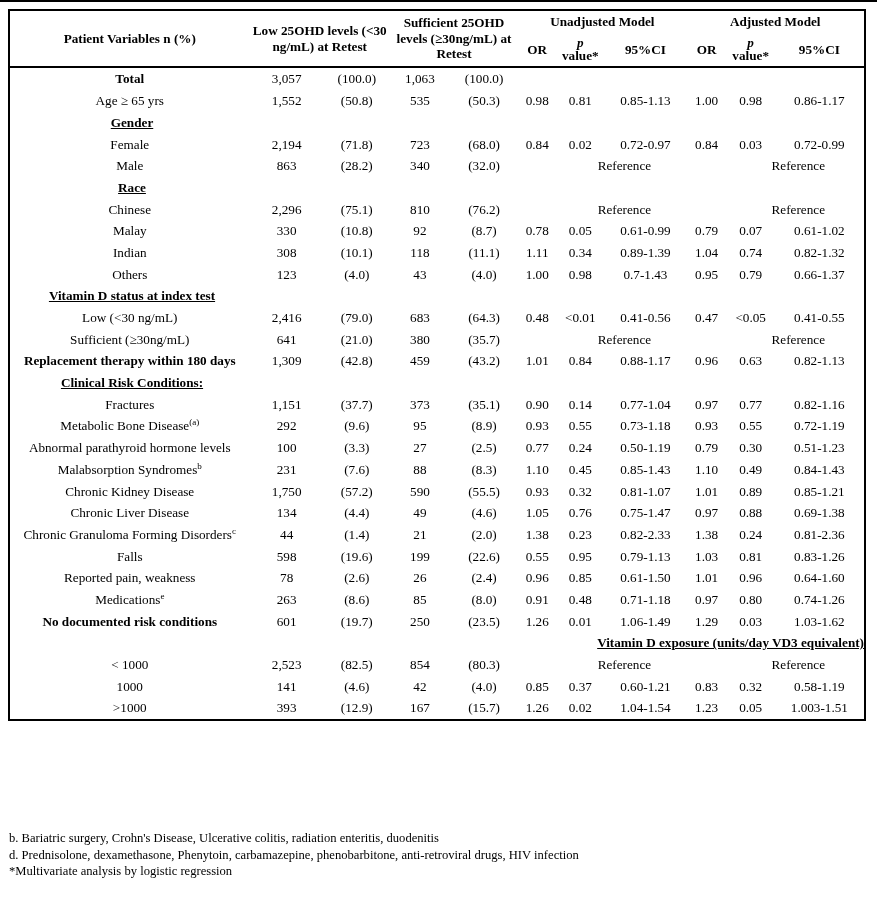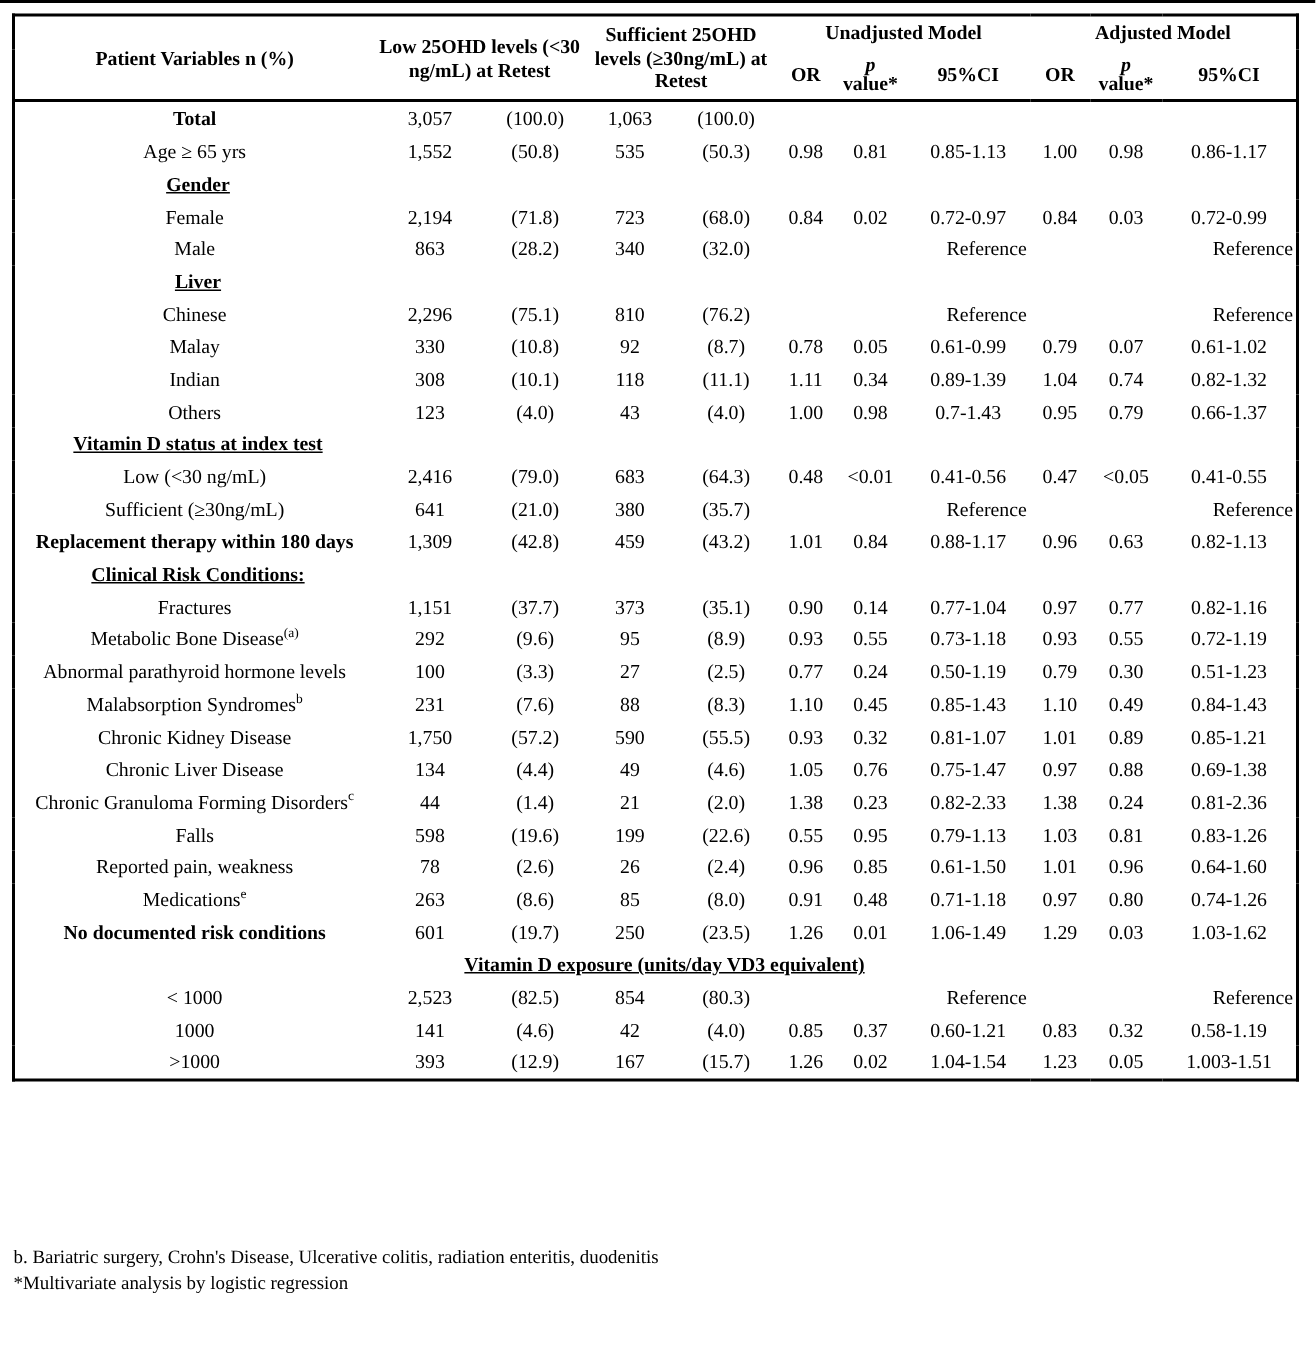--- a/index.html
+++ b/index.html
@@ -15,22 +15,22 @@
     border:2px solid #000;
   }
   thead{border-bottom:2px solid #000;}
   th{font-weight:bold;font-size:13.2px;padding:3px 2px;vertical-align:middle;text-align:center;line-height:1.18;}
   td{font-size:13.2px;padding:3.2px 2px;text-align:center;vertical-align:middle;line-height:1.16;}
   .pv{line-height:1.05;}
   .pv .pit{font-style:italic;}
   tr.bold-row td.label-cell{font-weight:bold;font-family:Liberation Serif, serif;}
   td.sec-cell{text-align:left;padding:3.2px 0;}
   .sec-inner{width:244px;text-align:center;font-weight:bold;text-decoration:underline;}
-  .sec-inner.wide{width:auto;text-align:center;padding-left:12px;white-space:nowrap;}
-  td.ref-cell{text-align:right;padding-left:8px;}
+  .sec-inner.wide{width:auto;text-align:right;padding-left:12px;white-space:nowrap;}
+  td.ref-cell{text-align:center;padding-left:8px;}
   sup{font-size:9px;line-height:0;}
   .footnotes{position:absolute;left:9px;top:831px;font-size:12.6px;line-height:1.24;}
   .footnotes div{margin:0 0 1px 0;}
 </style>
 </head>
 <body>
 
 <div class="top-rule"></div>
 
 <div class="table-wrap">
@@ -122,21 +122,21 @@
           <td>(28.2)</td>
           <td>340</td>
           <td>(32.0)</td>
           <td></td>
           <td colspan="2" class="ref-cell">Reference</td>
           <td></td>
           <td colspan="2" class="ref-cell">Reference</td>
         </tr>
         <tr>
           <td colspan="11" class="sec-cell">
-            <div class="sec-inner">Liver</div>
+            <div class="sec-inner">Race</div>
           </td>
         </tr>
         <tr>
           <td class="label-cell"><span>Chinese</span></td>
           <td>2,296</td>
           <td>(75.1)</td>
           <td>810</td>
           <td>(76.2)</td>
           <td></td>
           <td colspan="2" class="ref-cell">Reference</td>
@@ -413,14 +413,15 @@
           <td>1.23</td>
           <td>0.05</td>
           <td>1.003-1.51</td>
         </tr>
       </tbody>
   </table>
 </div>
 
 <div class="footnotes">
   <div>b. Bariatric surgery, Crohn's Disease, Ulcerative colitis, radiation enteritis, duodenitis</div>
+  <div>d. Prednisolone, dexamethasone, Phenytoin, carbamazepine, phenobarbitone, anti-retroviral drugs, HIV infection</div>
   <div>*Multivariate analysis by logistic regression</div>
 </div>
 
 </body></html>

